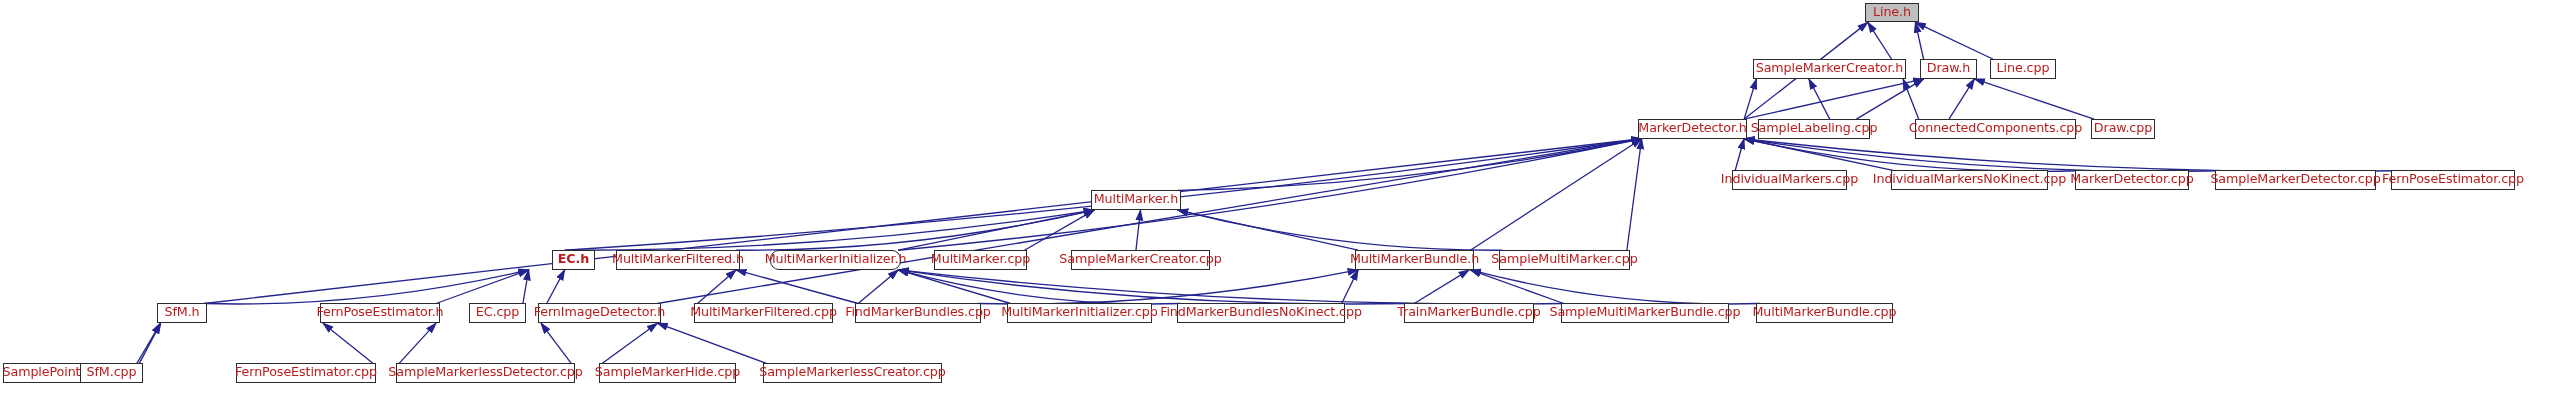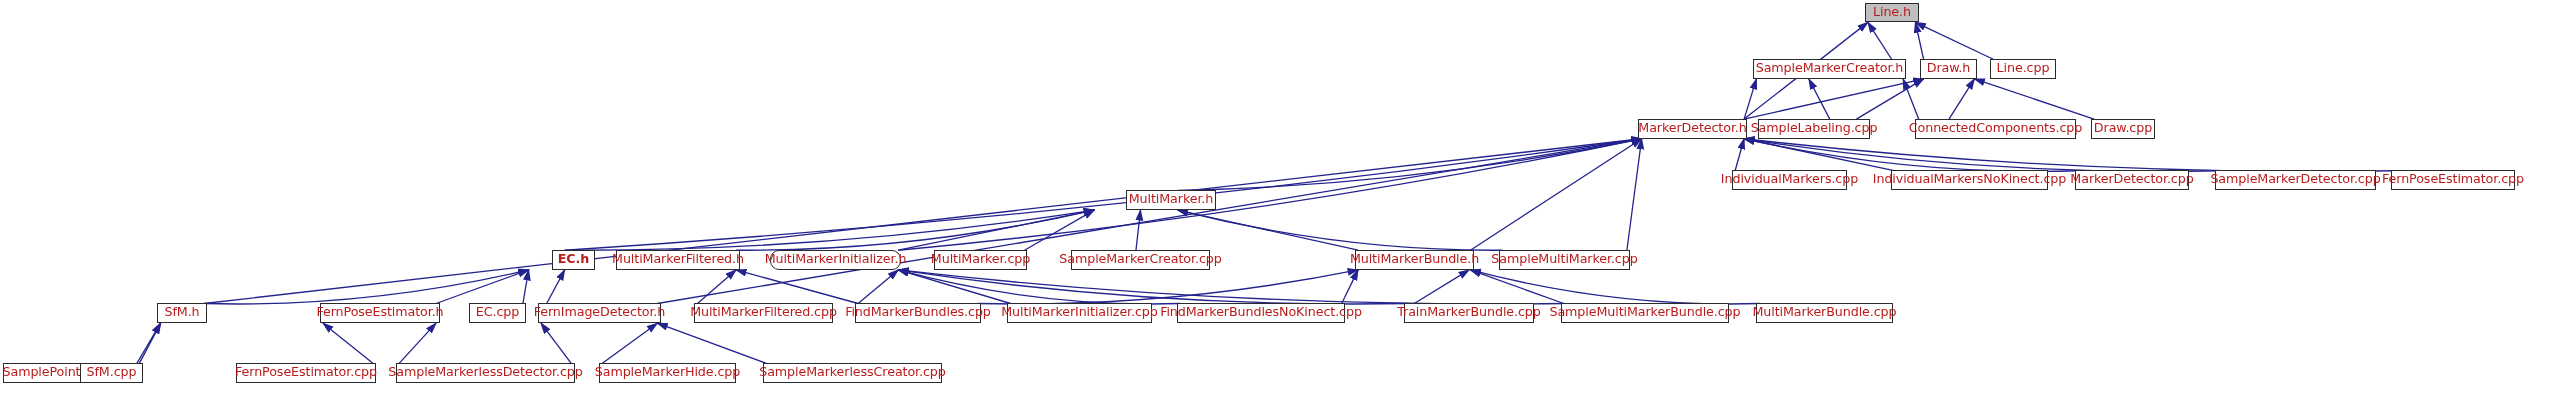--- a/index.html
+++ b/index.html
@@ -147,21 +147,21 @@
       </div>
       <div class="node" style="left: 2075px; top: 170px; width: 114px;">
         <span class="label">MarkerDetector.cpp</span>
       </div>
       <div class="node" style="left: 2215px; top: 170px; width: 161px;">
         <span class="label">SampleMarkerDetector.cpp</span>
       </div>
       <div class="node" style="left: 2391px; top: 170px; width: 124px;">
         <span class="label">FernPoseEstimator.cpp</span>
       </div>
-      <div class="node" style="left: 1091px; top: 190px; width: 90px; margin-left: 35px;">
+      <div class="node" style="left: 1091px; top: 190px; width: 90px;">
         <span class="label">MultiMarker.h</span>
       </div>
       <div class="node" style="left: 552px; top: 250px; width: 43px; font-weight: bold;">
         <span class="label">EC.h</span>
       </div>
       <div class="node" style="left: 616px; top: 250px; width: 124px;">
         <span class="label">MultiMarkerFiltered.h</span>
       </div>
       <div class="node" style="left: 770px; top: 250px; width: 131px; border-radius: 9px;">
         <span class="label">MultiMarkerInitializer.h</span>

